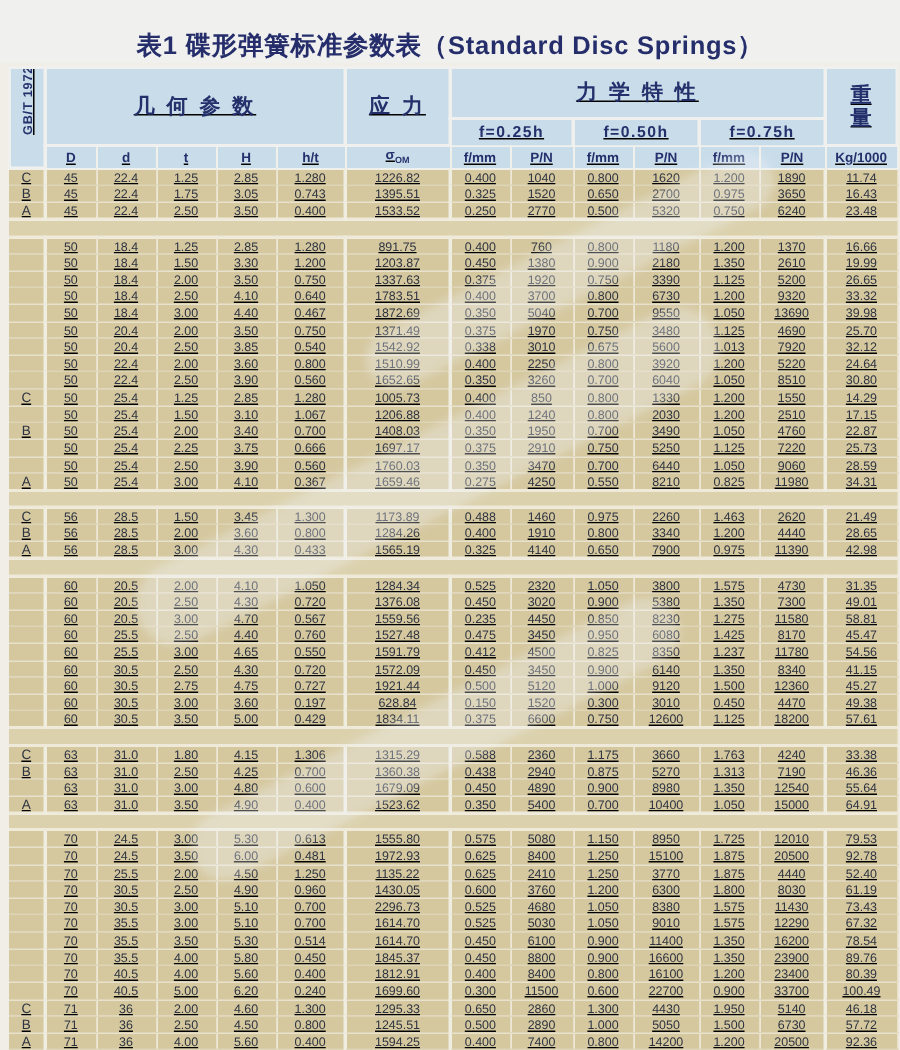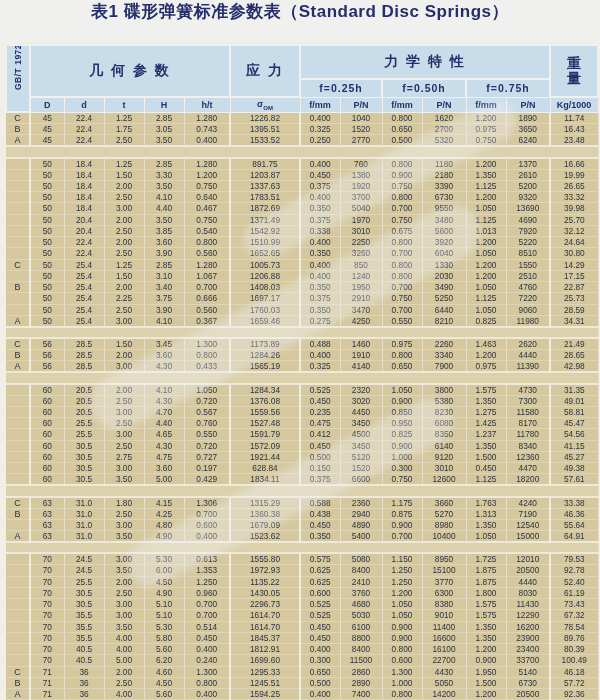--- a/index.html
+++ b/index.html
@@ -3,28 +3,28 @@
 <meta charset="utf-8">
 <style>
   html,body { margin:0; padding:0; }
   body {
     width:600px; height:700px;
     background:#f1eee7;
     font-family:"Liberation Sans","DejaVu Sans",sans-serif;
     position:relative; overflow:hidden;
   }
   .title-bar {
-    height:42px; display:flex; align-items:flex-start; justify-content:center;
+    height:42px; display:flex; align-items:flex-end; justify-content:center;
     background:#f0f1ef;
   }
   .page-title {
     color:#252e6b; font-weight:bold; font-size:17px; letter-spacing:0.5px;
     white-space:nowrap;
   }
-  .table-wrap { position:absolute; top:44px; left:5px; right:21px; height:652px; }
+  .table-wrap { position:absolute; top:44px; left:5px; right:21px; height:652px;text-decoration:underline; }
   table.springs { border-collapse:collapse; table-layout:fixed; width:100%; height:100%; }
 
   thead th {
     background:#c9dcea; color:#23306b; font-weight:bold;
     border:2px solid #f0f1ee; padding:0; white-space:nowrap; overflow:hidden;
   }
   tr.h1 { height:34px; }
   tr.h1 th { font-size:14px; letter-spacing:2px; }
   tr.h2 { height:18px;margin-top:14px; }
   tr.h2 th { font-size:10.5px; letter-spacing:1px; border-width:1px 2px; }
@@ -697,21 +697,21 @@
           <td>1.725</td>
           <td>12010</td>
           <td>79.53</td>
         </tr>
         <tr class="data-row">
           <td class="series"></td>
           <td>70</td>
           <td>24.5</td>
           <td>3.50</td>
           <td>6.00</td>
-          <td>1.353</td>
+          <td>0.481</td>
           <td>1972.93</td>
           <td>0.625</td>
           <td>8400</td>
           <td>1.250</td>
           <td>15100</td>
           <td>1.875</td>
           <td>20500</td>
           <td>92.78</td>
         </tr>
         <tr class="data-row">

